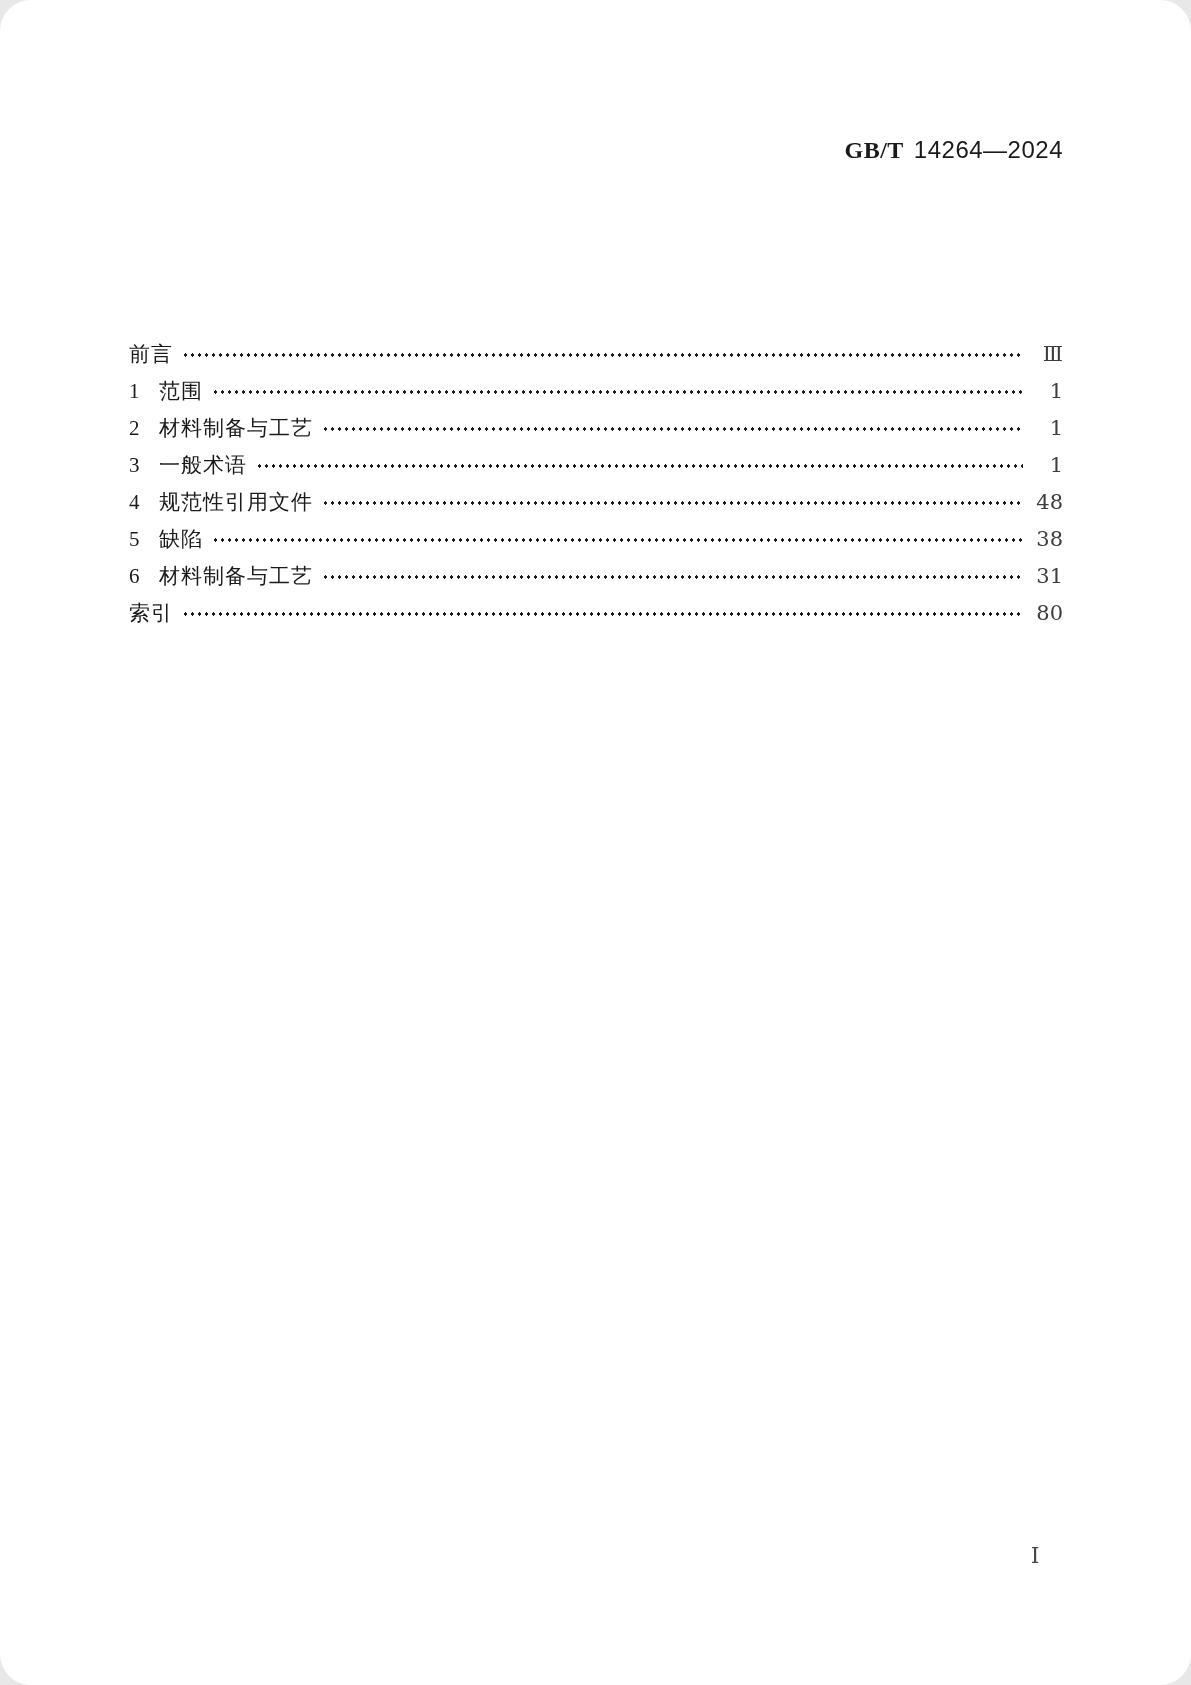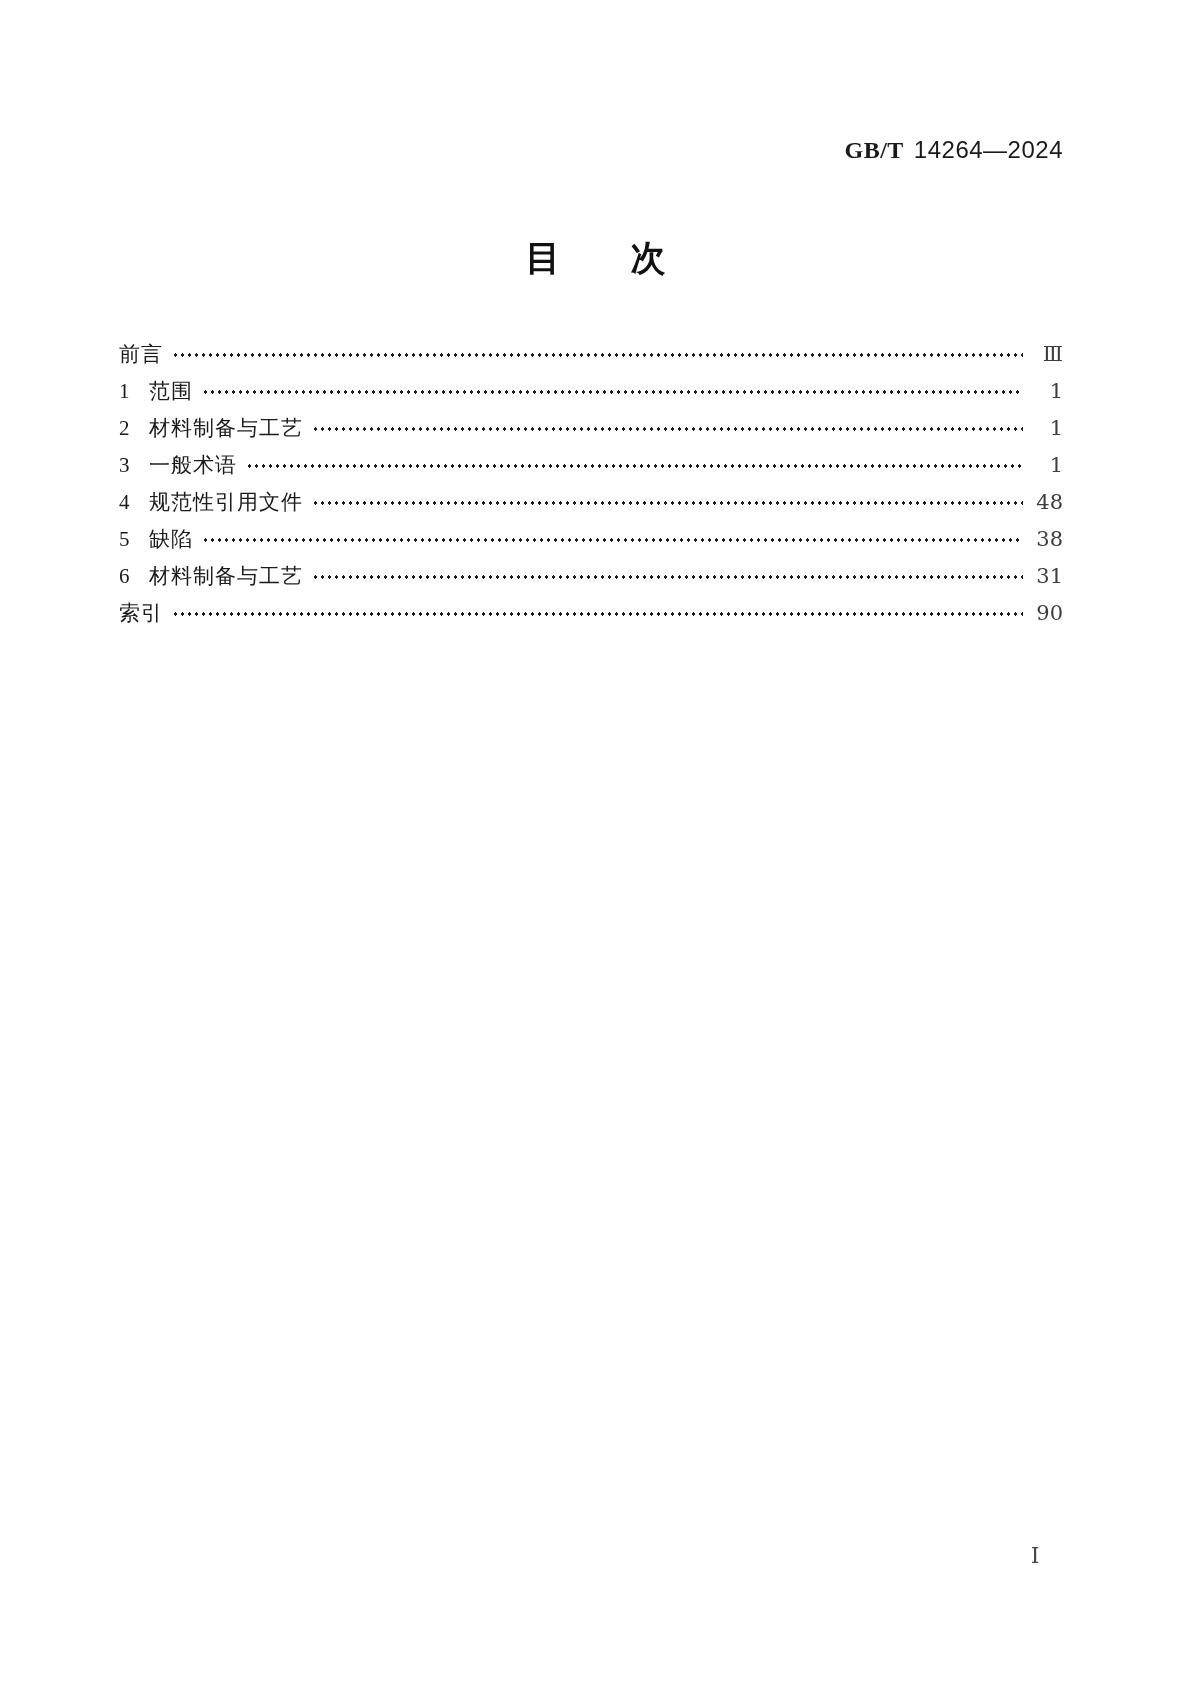--- a/index.html
+++ b/index.html
@@ -9,20 +9,21 @@
   }
   .page {
     position: relative;
     width: 1191px;
     height: 1685px;
     margin: 0 auto;
     background: #ffffff;
     overflow: hidden;
     color: #1a1a1a;
     font-family: "Liberation Serif", "DejaVu Serif", serif;
+    border-radius: 31px;
   }
 
   
   .doc-code {
     position: absolute;
     top: 136px;
     right: 128px;
     font-size: 24px;
     letter-spacing: 0.5px;
     white-space: nowrap;
@@ -48,21 +49,21 @@
     font-weight: 700;
     font-size: 35px;
     line-height: 40px;
     color: #111;
   }
 
   
   .toc {
     position: absolute;
     top: 336px;
-    left: 119px;
+    left: 129px;
     right: 128px;
   }
   .toc-row {
     display: flex;
     align-items: center;
     height: 37px;
     font-size: 21px;
     line-height: 37px;
     white-space: nowrap;
   }
@@ -104,21 +105,20 @@
 </style>
 </head>
 <body>
 
 <div class="page">
 
   <div class="doc-code">
     <span class="prefix">GB/T</span><span class="number">14264—2024</span>
   </div>
 
-  <div class="page-title">目　　次</div>
 
   <div class="toc">
 
     <div class="toc-row">
 
       <span class="toc-title">前言</span>
       <span class="toc-dots"></span>
       <span class="toc-page">Ⅲ</span>
     </div>
 
@@ -161,20 +161,20 @@
       <span class="toc-num">6</span>
       <span class="toc-title">材料制备与工艺</span>
       <span class="toc-dots"></span>
       <span class="toc-page">31</span>
     </div>
 
     <div class="toc-row">
 
       <span class="toc-title">索引</span>
       <span class="toc-dots"></span>
-      <span class="toc-page">90</span>
+      <span class="toc-page">80</span>
     </div>
 
   </div>
 
   <div class="folio">Ⅰ</div>
 
 </div>
 
 </body></html>

